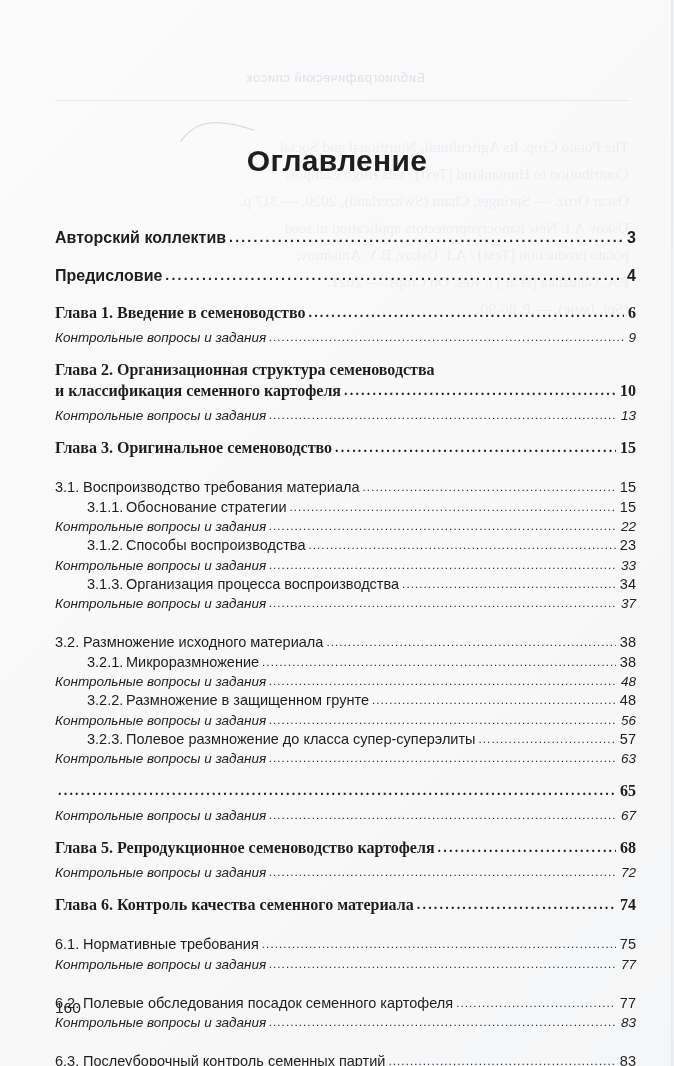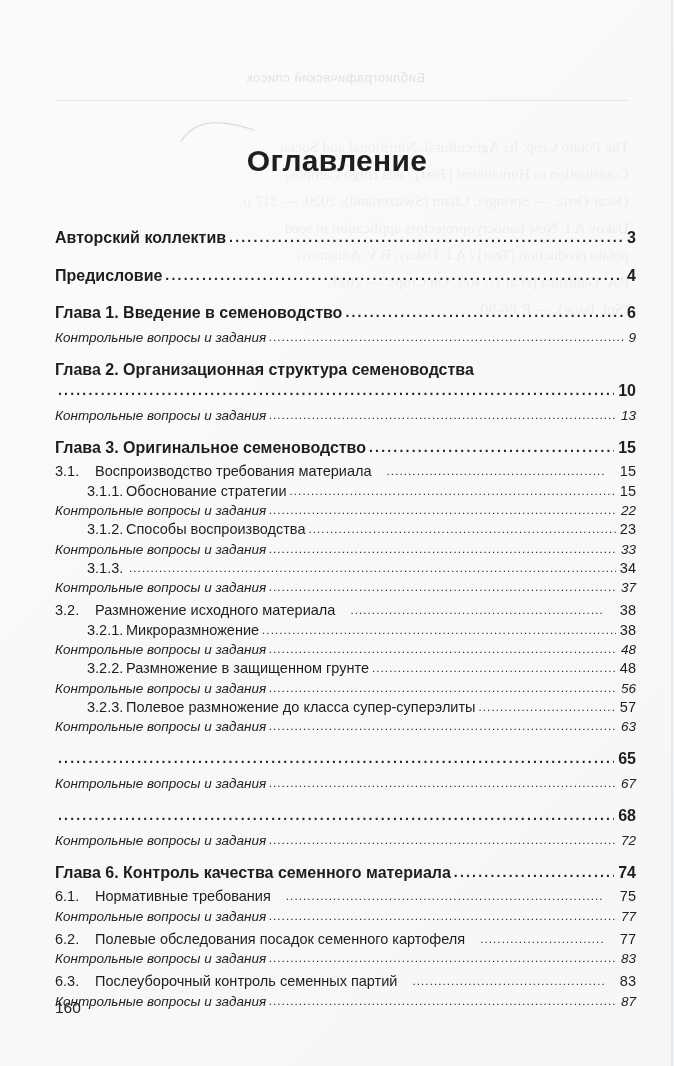--- a/index.html
+++ b/index.html
@@ -101,24 +101,24 @@
   }
   
   .control{
     font-style:italic;
     font-size:13.5px;
     line-height:19px;
     color:#232323;
   }
   
   .front{margin-top:17px;}
-  .chapter{margin-top:12px;}
+  .chapter{margin-top:12px;font-family:Liberation Serif, serif;}
   .front + .chapter{margin-top:16px;}
   .chapter + .control{margin-top:5px;}
-  .section{margin-top:4px;gap:12px;}
+  .section{margin-top:20px;}
   .chapter.cont-line{margin-top:0;}
   
   .folio{
     position:absolute;
     left:55px;top:999px;
     font-size:15.5px;
     color:#232323;
   }
 </style>
 </head>
@@ -162,20 +162,21 @@
       </div>
       <div class="row control">
         <span class="label">Контрольные вопросы и задания</span>
         <span class="leader">................................................................................................................................................................................................................................................................................................................................................................................................................</span>
         <span class="pageno">9</span>
       </div>
       <div class="row chapter">
         <span class="label">Глава 2. Организационная структура семеноводства</span>
       </div>
       <div class="row chapter cont-line">
+        <span class="label">и классификация семенного картофеля</span>
         <span class="leader">................................................................................................................................................................................................................................................................................................................................................................................................................</span>
         <span class="pageno">10</span>
       </div>
       <div class="row control">
         <span class="label">Контрольные вопросы и задания</span>
         <span class="leader">................................................................................................................................................................................................................................................................................................................................................................................................................</span>
         <span class="pageno">13</span>
       </div>
       <div class="row chapter">
         <span class="label">Глава 3. Оригинальное семеноводство</span>
@@ -205,20 +206,21 @@
         <span class="leader">................................................................................................................................................................................................................................................................................................................................................................................................................</span>
         <span class="pageno">23</span>
       </div>
       <div class="row control">
         <span class="label">Контрольные вопросы и задания</span>
         <span class="leader">................................................................................................................................................................................................................................................................................................................................................................................................................</span>
         <span class="pageno">33</span>
       </div>
       <div class="row subsection">
         <span class="num">3.1.3.</span>
+        <span class="label">Организация процесса воспроизводства</span>
         <span class="leader">................................................................................................................................................................................................................................................................................................................................................................................................................</span>
         <span class="pageno">34</span>
       </div>
       <div class="row control">
         <span class="label">Контрольные вопросы и задания</span>
         <span class="leader">................................................................................................................................................................................................................................................................................................................................................................................................................</span>
         <span class="pageno">37</span>
       </div>
       <div class="row section">
         <span class="num">3.2.</span>
@@ -262,20 +264,21 @@
       <div class="row chapter">
         <span class="leader">................................................................................................................................................................................................................................................................................................................................................................................................................</span>
         <span class="pageno">65</span>
       </div>
       <div class="row control">
         <span class="label">Контрольные вопросы и задания</span>
         <span class="leader">................................................................................................................................................................................................................................................................................................................................................................................................................</span>
         <span class="pageno">67</span>
       </div>
       <div class="row chapter">
+        <span class="label">Глава 5. Репродукционное семеноводство картофеля</span>
         <span class="leader">................................................................................................................................................................................................................................................................................................................................................................................................................</span>
         <span class="pageno">68</span>
       </div>
       <div class="row control">
         <span class="label">Контрольные вопросы и задания</span>
         <span class="leader">................................................................................................................................................................................................................................................................................................................................................................................................................</span>
         <span class="pageno">72</span>
       </div>
       <div class="row chapter">
         <span class="label">Глава 6. Контроль качества семенного материала</span>

